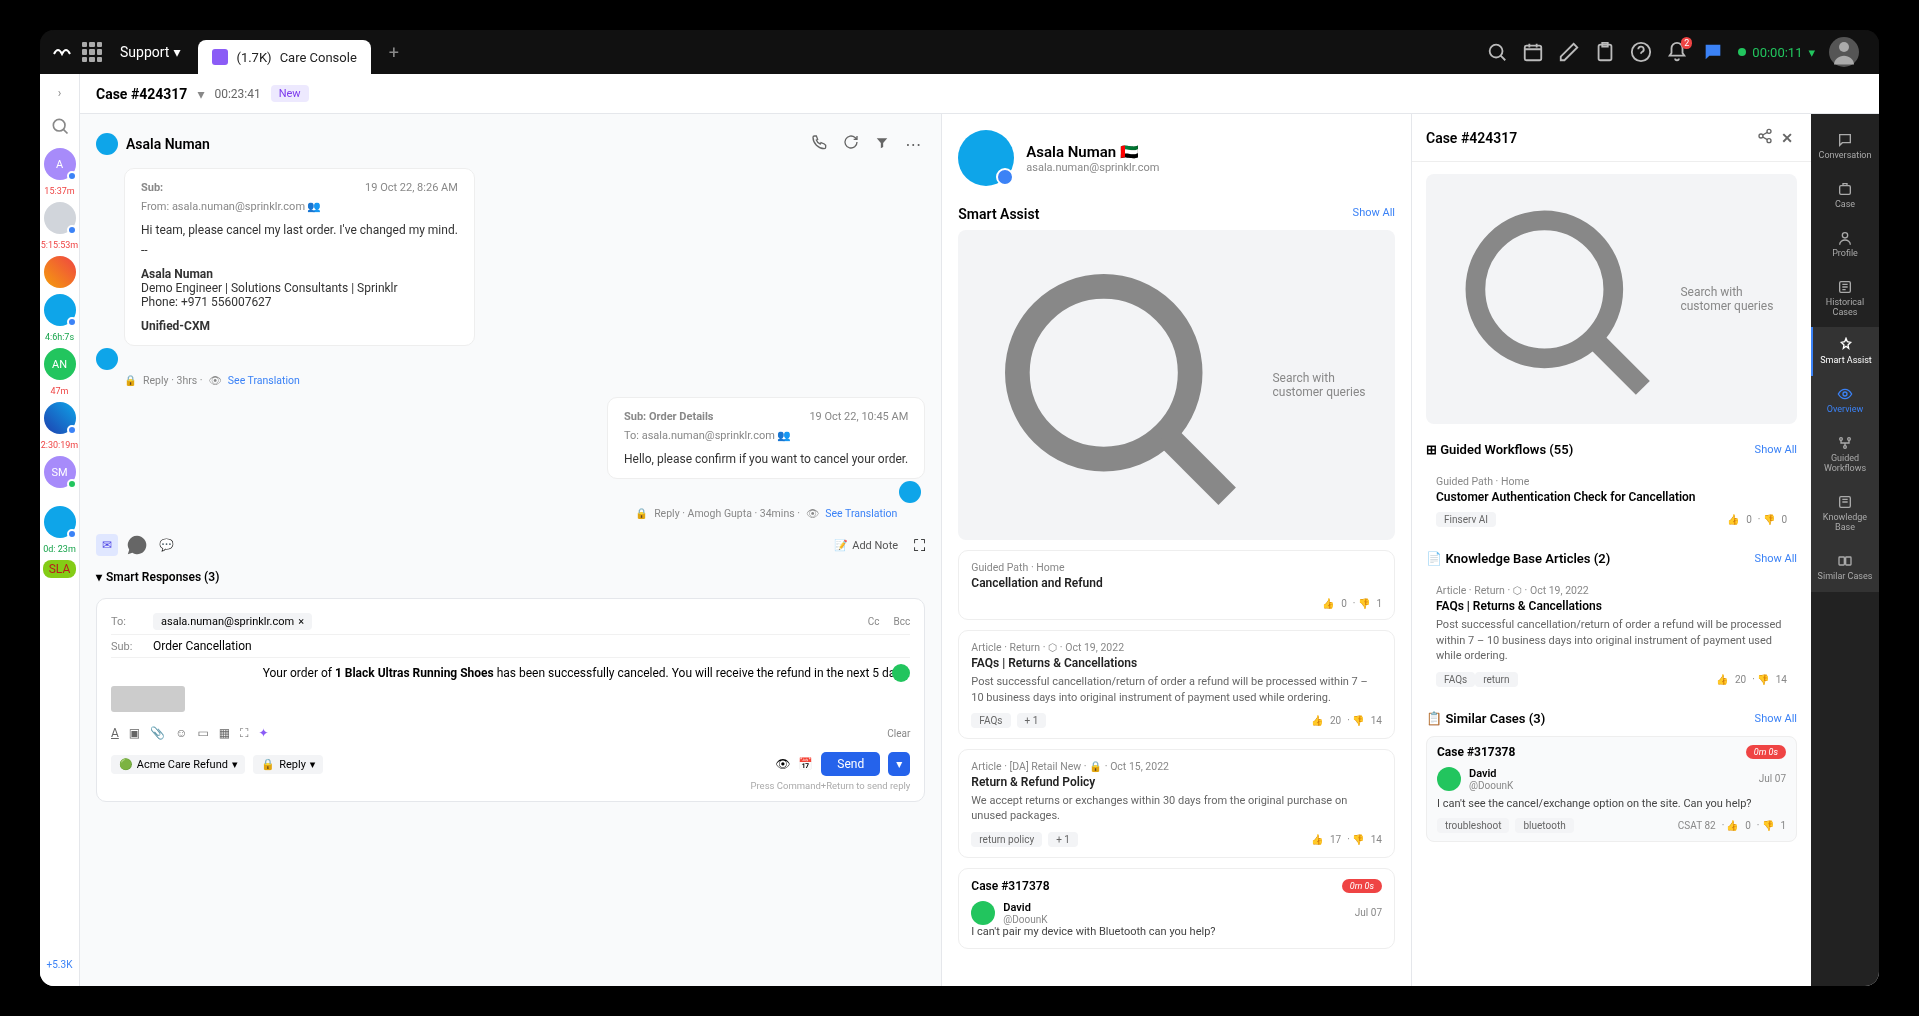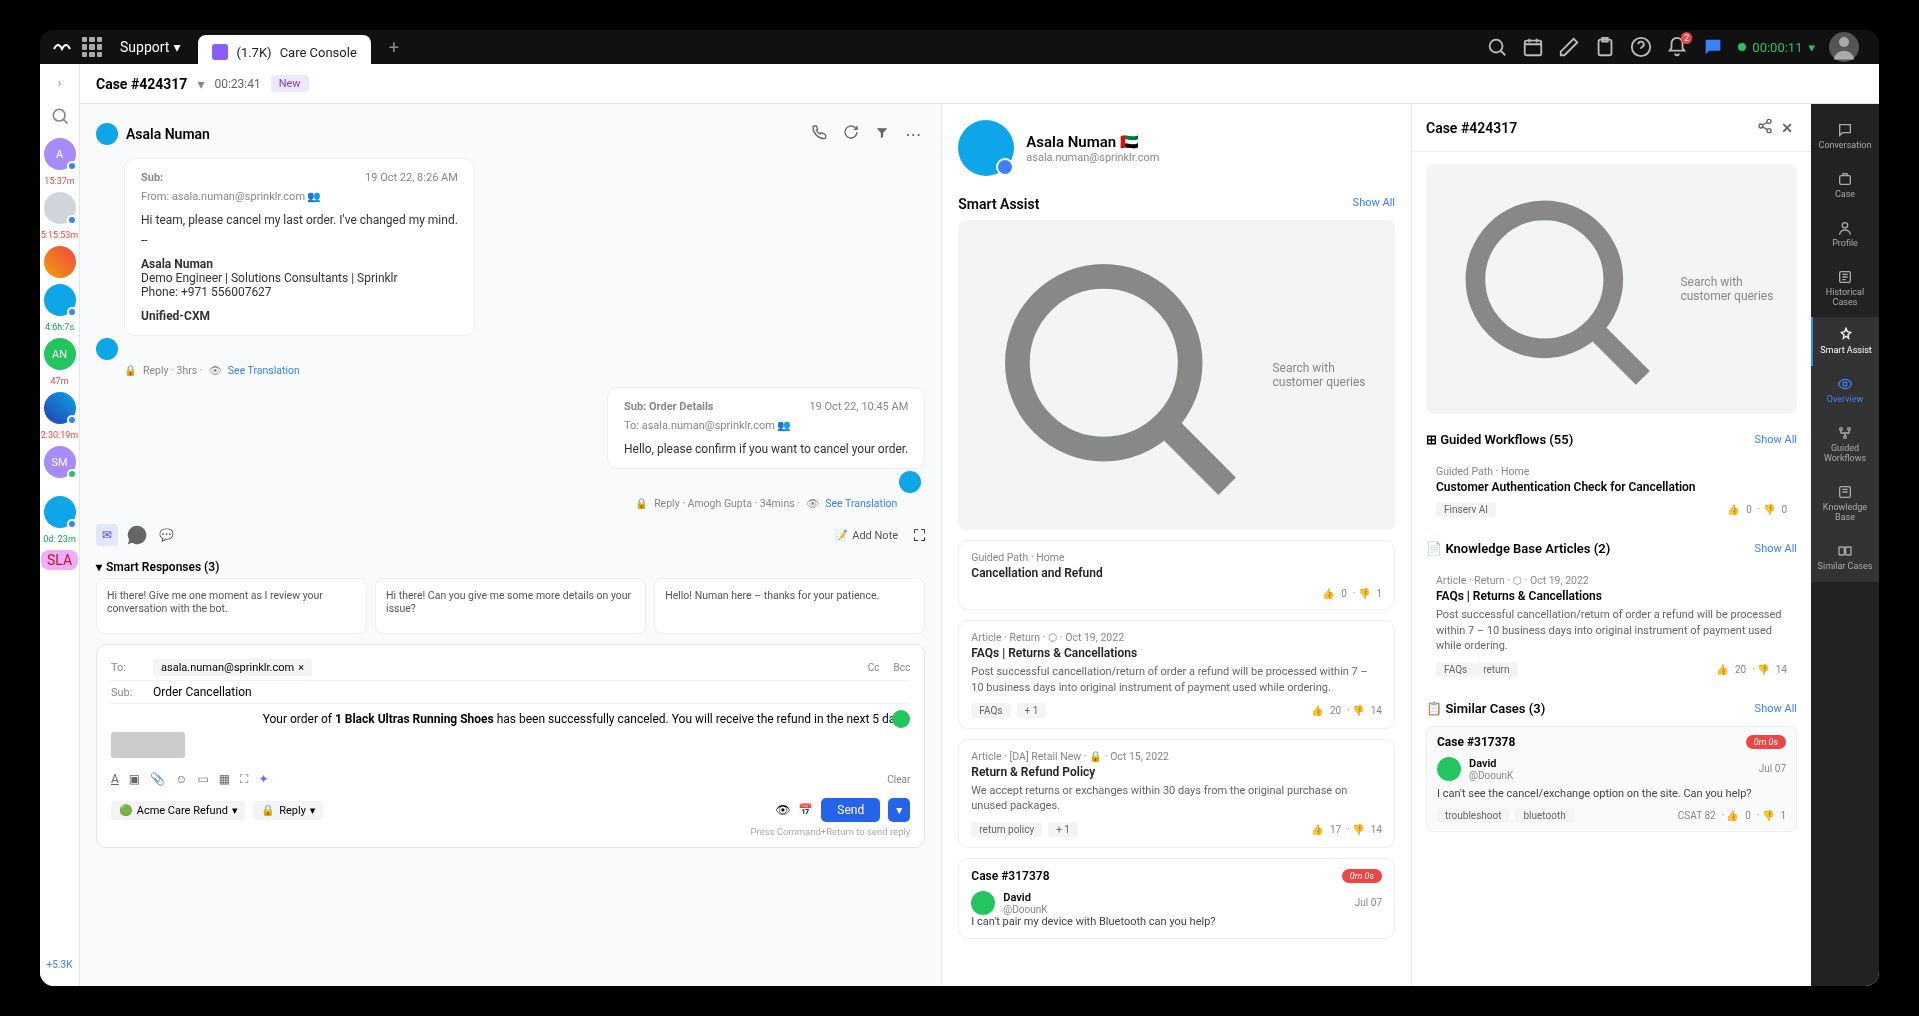--- a/index.html
+++ b/index.html
@@ -1,21 +1,21 @@
 <!DOCTYPE html>
 <html><head>
 <meta charset="utf-8">
 <style>
 * { margin: 0; padding: 0; box-sizing: border-box; font-family: -apple-system, BlinkMacSystemFont, "Segoe UI", Roboto, sans-serif; }
 body { background: #000; overflow: hidden; }
 .app { display: flex; flex-direction: column; width: 1919px; height: 1016px; padding: 30px 40px; }
 .shell { background: #111; border-radius: 14px; overflow: hidden; flex: 1; display: flex; flex-direction: column; }
 
 
-.topbar { height: 34px; background: #111; display: flex; align-items: center; padding: 0 10px; color: #fff; gap: 8px; }
+.topbar { height: 44px; background: #111; display: flex; align-items: center; padding: 0 10px; color: #fff; gap: 8px; }
 .logo { width: 24px; height: 24px; display: flex; align-items: center; justify-content: center; }
 .grid-icon { width: 20px; height: 20px; display: grid; grid-template-columns: repeat(3,1fr); gap: 2px; }
 .grid-icon span { background: #aaa; border-radius: 1px; }
 .menu-btn { color: #fff; font-size: 14px; padding: 4px 10px; cursor: pointer; display: flex; align-items: center; gap: 4px; }
 .tab { background: #fff; color: #222; height: 34px; border-radius: 8px 8px 0 0; display: flex; align-items: center; padding: 0 14px; gap: 8px; font-size: 13px; margin-top: 10px; }
 .tab .dot { width: 16px; height: 16px; background: #8b5cf6; border-radius: 3px; }
 .plus-tab { width: 30px; height: 30px; border-radius: 6px; display: flex; align-items: center; justify-content: center; color: #888; cursor: pointer; font-size: 18px; }
 .spacer { flex: 1; }
 .top-icons { display: flex; align-items: center; gap: 14px; padding-right: 10px; }
 .top-icons .ico { width: 22px; height: 22px; color: #bbb; cursor: pointer; position: relative; }
@@ -30,21 +30,21 @@
 .rail-left .expand { color: #888; font-size: 12px; padding: 4px; cursor: pointer; }
 .rail-left .search-r { color: #888; padding: 6px; cursor: pointer; }
 .avatar-s { width: 32px; height: 32px; border-radius: 50%; background: #8b5cf6; display: flex; align-items: center; justify-content: center; color: #fff; font-size: 11px; position: relative; }
 .avatar-s.blue { background: #0ea5e9; }
 .avatar-s.green { background: #22c55e; }
 .avatar-s.purple { background: #a78bfa; }
 .avatar-s.gray { background: #d1d5db; }
 .avatar-s .status-dot { position: absolute; bottom: -1px; right: -1px; width: 10px; height: 10px; background: #3b82f6; border: 2px solid #fff; border-radius: 50%; }
 .rail-time { font-size: 9px; color: #ef4444; text-align: center; }
 .rail-time.green { color: #16a34a; }
-.sla-pill { background: #f0abfc; color: #b91c1c; font-size: 14px; padding: 2px 6px; border-radius: 8px; }
+.sla-pill { background: #84cc16; color: #b91c1c; font-size: 12px; padding: 2px 6px; border-radius: 8px; }
 .count-pill { color: #3b82f6; font-size: 10px; }
 
 
 .center { flex: 1; display: flex; flex-direction: column; min-width: 0; }
 .case-hdr { height: 40px; background: #fff; border-bottom: 1px solid #e5e7eb; display: flex; align-items: center; padding: 0 16px; gap: 10px; font-size: 14px; }
 .case-hdr .chev { color: #888; cursor: pointer; }
 .case-hdr .t { color: #666; font-size: 12px; }
 .case-hdr .new { background: #ede9fe; color: #7c3aed; font-size: 11px; padding: 2px 8px; border-radius: 4px; }
 
 .conv-wrap { flex: 1; display: flex; overflow: hidden; }
@@ -320,25 +320,20 @@
                     <path d="M12 2a10 10 0 0 0-8.5 15.3L2 22l4.9-1.5A10 10 0 1 0 12 2z"></path>
                   </svg>
                 </div>
           <div class="ch">💬</div>
           <div class="addnote">📝 <span>Add Note</span></div>
           <div class="ico2" style="margin-left:8px">⛶</div>
         </div>
 
         <div class="smart-resp">
           <div class="smart-resp-hdr">▾ <span>Smart Responses (3)</span></div>
-          <div class="resp-row">
-            <div class="resp-card">Hi there! Give me one moment as I review your conversation with the bot.</div>
-            <div class="resp-card">Hi there! Can you give me some more details on your issue?</div>
-            <div class="resp-card">Hello! Numan here – thanks for your patience.</div>
-          </div>
         </div>
 
         <div class="compose">
           <div class="row">
             <span class="lbl">To:</span>
             <span class="chip"><span>asala.numan@sprinklr.com</span> ×</span>
             <span class="cc">Cc</span>
             <span class="cc" style="margin-left:6px">Bcc</span>
           </div>
           <div class="row">

